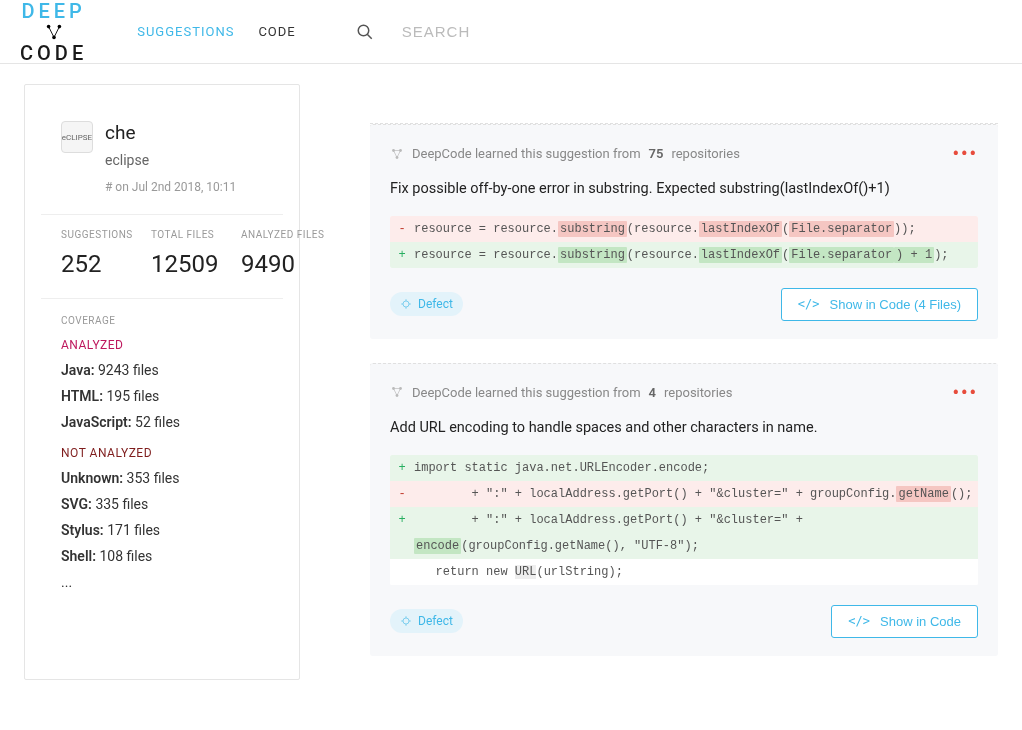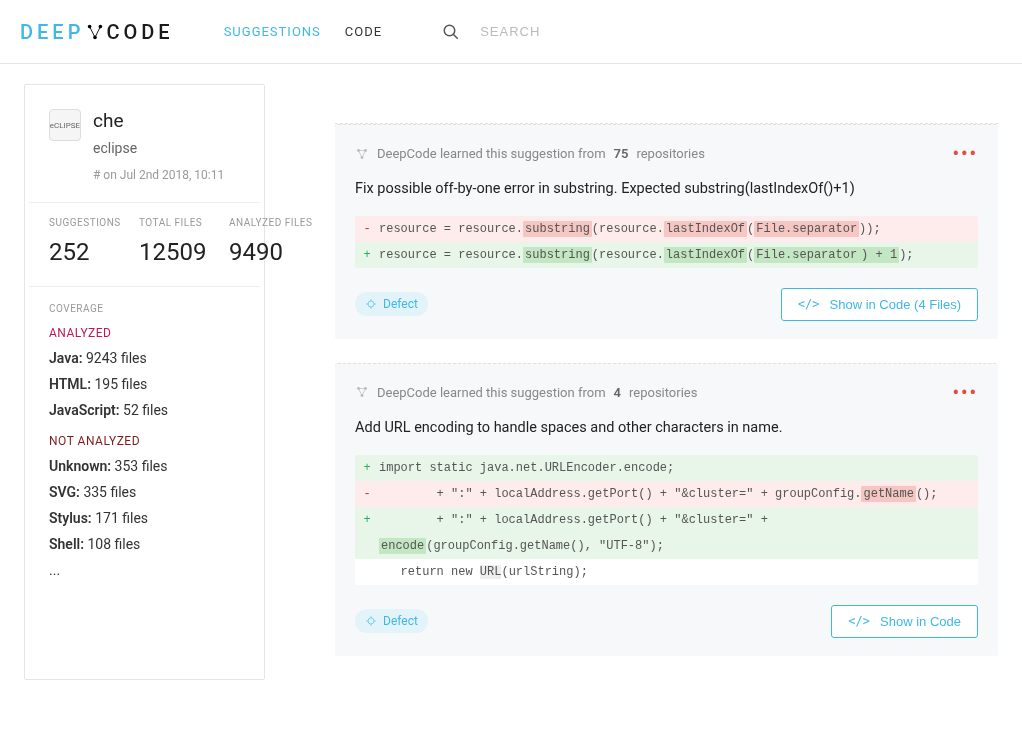--- a/index.html
+++ b/index.html
@@ -1,30 +1,30 @@
 <!DOCTYPE html>
 <html><head>
 <meta charset="utf-8">
 <style>
   * { box-sizing: border-box; margin: 0; padding: 0; }
   body { font-family: -apple-system, BlinkMacSystemFont, "Segoe UI", Roboto, sans-serif; background: #fff; color: #333; width: 1022px; }
   .topbar { display: flex; align-items: center; padding: 12px 20px; border-bottom: 1px solid #e5e5e5; height: 64px; }
-  .logo { font-size: 20px; font-weight: 400; letter-spacing: 4px; color: #1a1a1a; display: flex; align-items: center; }
+  .logo { font-size: 20px; font-weight: 400; letter-spacing: 4px; color: #1a1a1a; display: flex; align-items: center; flex-direction: column; }
   .logo .deep { color: #3fb8e8; font-weight: 500; }
   .logo .code { color: #1a1a1a; font-weight: 500; }
   .nav { display: flex; gap: 24px; margin-left: 50px; }
   .nav a { text-decoration: none; font-size: 13px; letter-spacing: 1px; color: #333; }
   .nav a.active { color: #3fb8e8; }
   .search-wrap { display: flex; align-items: center; margin-left: 60px; flex: 1; }
   .search-icon { width: 18px; height: 18px; }
-  .search-input { border: none; outline: none; margin-left: 20px; font-size: 13px; letter-spacing: 1px; color: #999; width: 300px; }
+  .search-input { border: none; outline: none; margin-left: 28px; font-size: 15px; letter-spacing: 1px; color: #999; width: 300px; }
   .search-input::placeholder { color: #bbb; }
 
   .main { display: flex; padding: 20px 24px; gap: 70px; }
-  .sidebar { width: 241px; background: #fff; border: 1px solid #e5e5e5; border-radius: 2px; padding: 4px; flex-shrink: 0; }
+  .sidebar { width: 276px; background: #fff; border: 1px solid #e5e5e5; border-radius: 2px; padding: 16px; flex-shrink: 0; }
   .project-head { display: flex; gap: 12px; padding: 20px; }
   .proj-icon { width: 32px; height: 32px; background: #f5f5f5; border: 1px solid #ddd; border-radius: 4px; display: flex; align-items: center; justify-content: center; font-size: 8px; color: #666; }
   .proj-title { font-size: 19px; color: #222; }
   .proj-org { font-size: 14px; color: #666; margin-top: 8px; }
   .proj-ts { font-size: 12px; color: #999; margin-top: 12px; }
 
   .stats { display: flex; padding: 14px 0 20px 0; border-top: 1px solid #eee; }
   .stat { flex: 0 0 auto; padding: 0 20px; }
   .stat:nth-child(1){ width: 90px;}
   .stat:nth-child(2){ width: 90px;}

